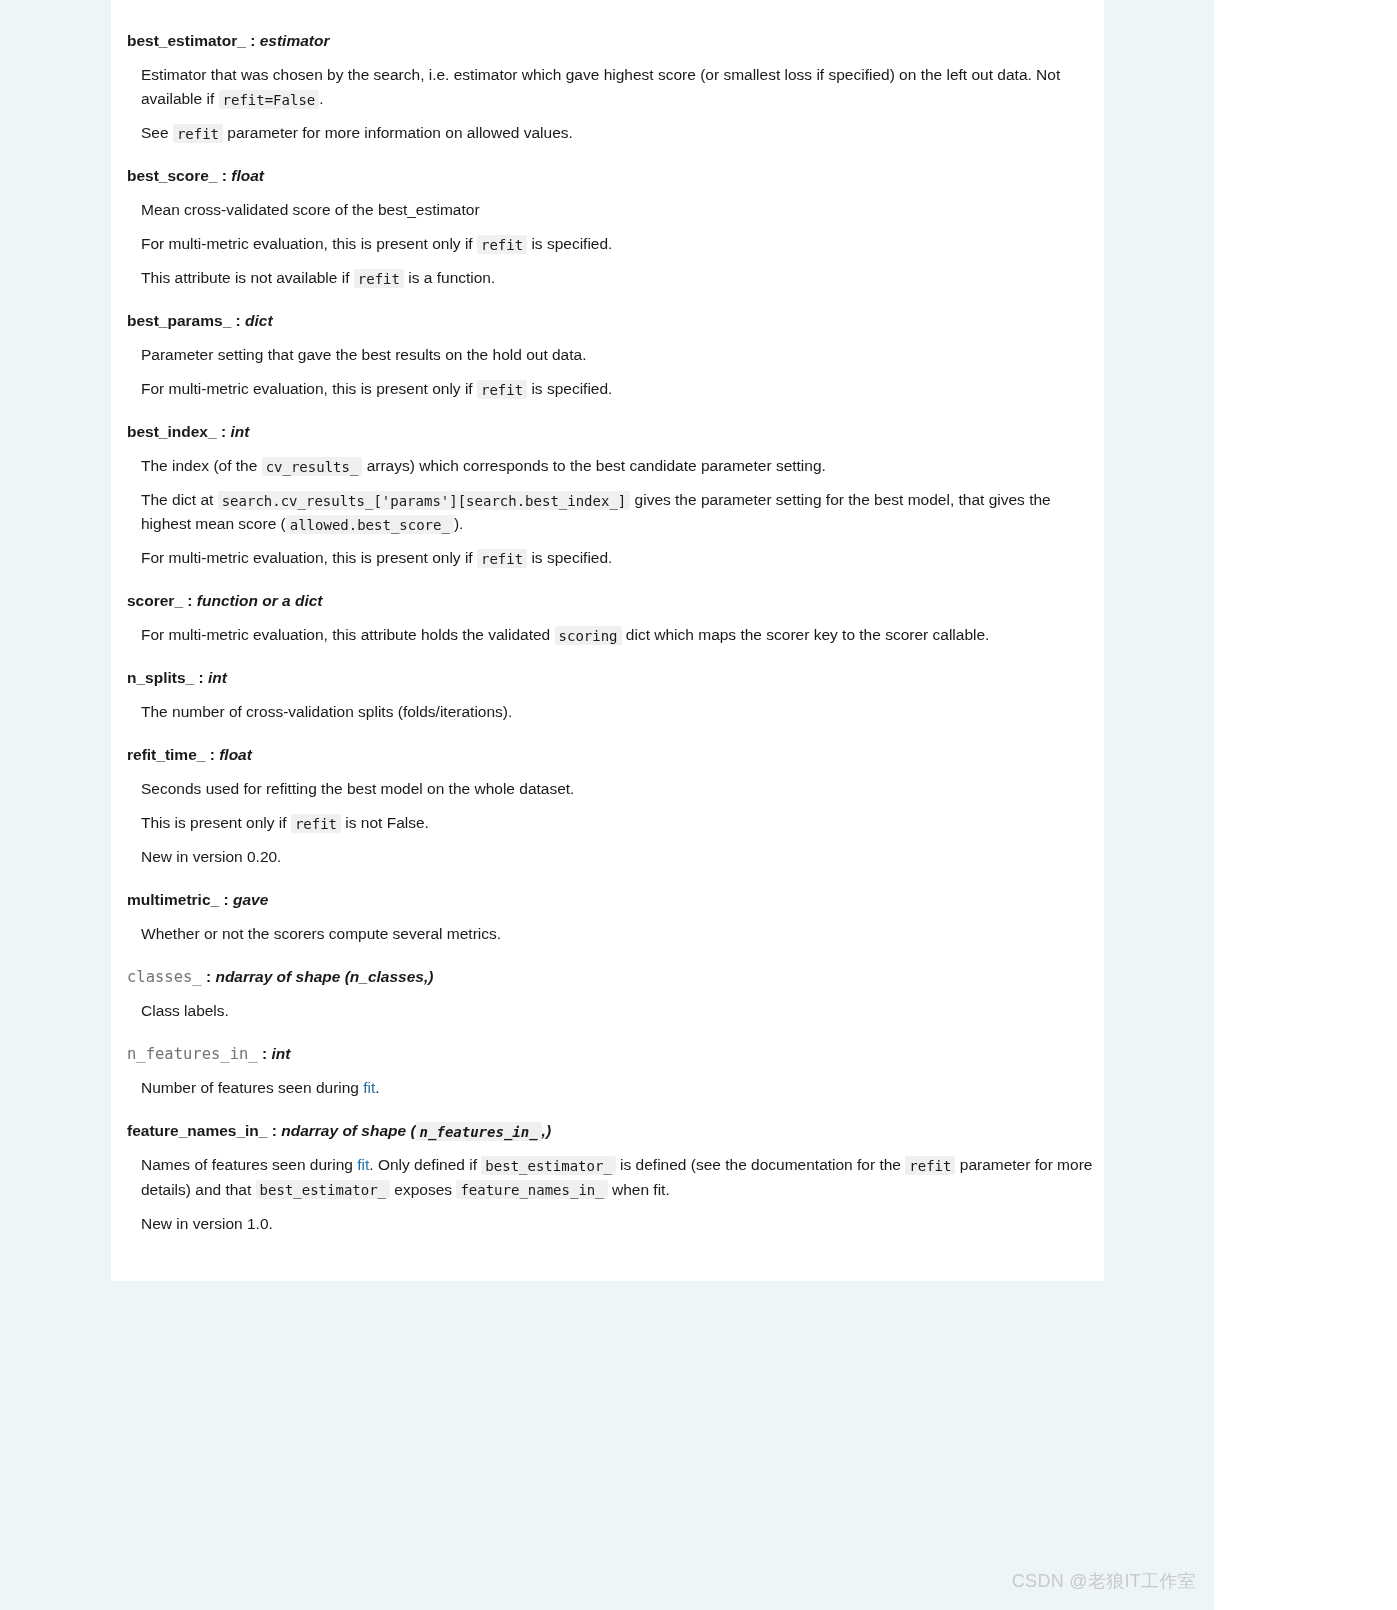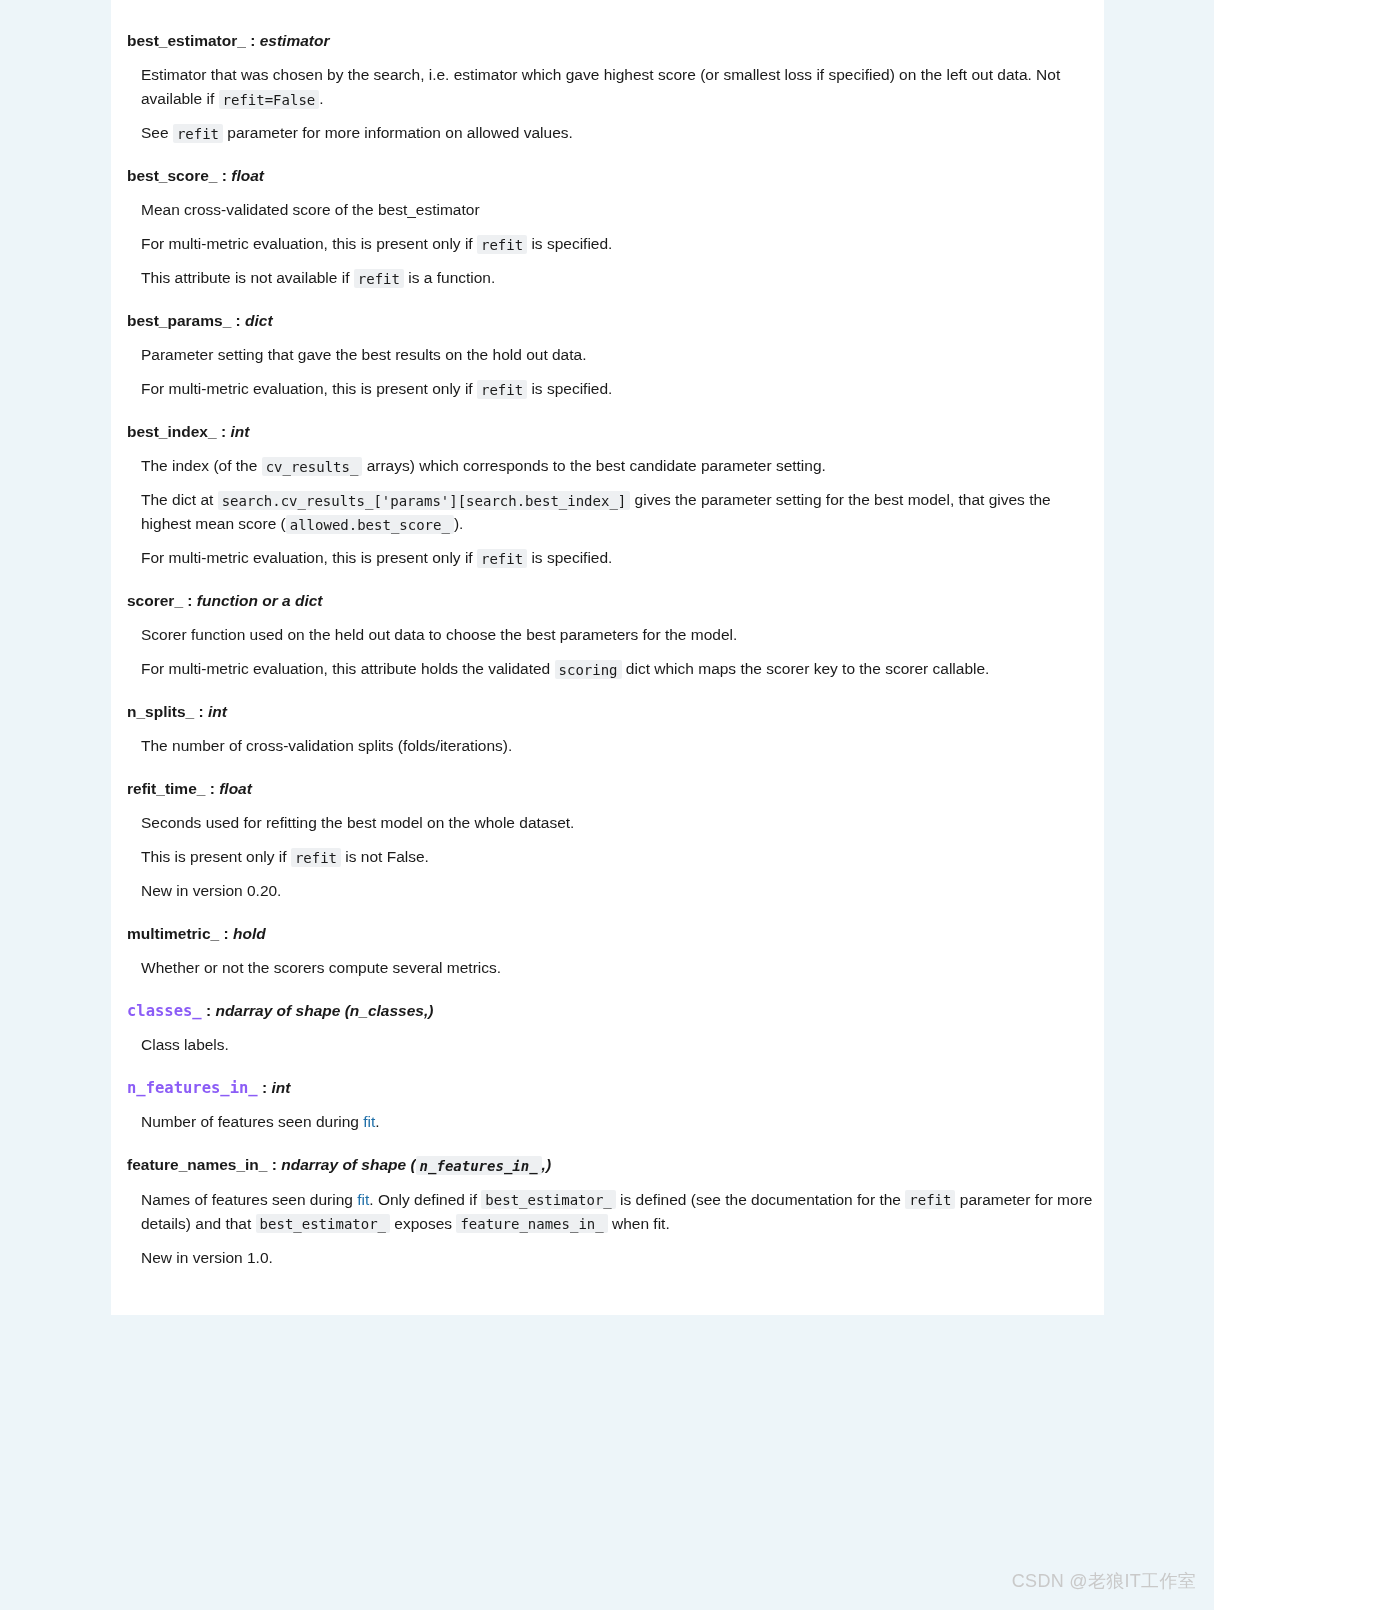--- a/index.html
+++ b/index.html
@@ -7,21 +7,21 @@
 .content-area{background:#fff;margin-left:111px;margin-right:110px;padding:10px 0 30px 0}
 .attr-list{padding-left:16px}
 dt{font-weight:700;margin-top:19px;padding-left:0}
 dd{margin-left:14px;margin-top:6px}
 p{margin:10px 0}
 .ital,.type-ital{font-style:italic;font-weight:700}
 .name-bold{font-weight:700}
 .code{font-family:Consolas,Menlo,monospace;background:#eef0f2;padding:1.5px 4px;font-size:14px;border-radius:2px}
 .code-ital{font-family:Consolas,Menlo,monospace;background:#eef0f2;padding:1.5px 4px;font-size:14px;font-style:italic;border-radius:2px}
 a{color:#1f6fa8;text-decoration:none}
-code.alink{font-family:Consolas,Menlo,monospace;font-weight:700;color:#8b5cf6;background:none}
+code.alink{font-family:Consolas,Menlo,monospace;font-weight:400;color:#737373;background:none}
 .vn{}
 .watermark{position:absolute;right:18px;bottom:14px;color:#c9c9c9;font-size:18px;letter-spacing:.3px}
 </style>
 </head>
 <body>
 
 <div class="page">
 <div class="content-area">
 <dl class="attr-list">
 
@@ -46,37 +46,36 @@
 
 <dt><span class="name-bold">best_index_</span><span class="name-bold"> : </span><span class="type-ital">int</span></dt>
 <dd>
 <p><span>The index (of the </span><span class="code">cv_results_</span><span> arrays) which corresponds to the best candidate parameter setting.</span></p>
 <p><span>The dict at </span><span class="code">search.cv_results_['params'][search.best_index_]</span><span> gives the parameter setting for the best model, that gives the highest mean score (</span><span class="code">allowed.best_score_</span><span>).</span></p>
 <p><span>For multi-metric evaluation, this is present only if </span><span class="code">refit</span><span> is specified.</span></p>
 </dd>
 
 <dt><span class="name-bold">scorer_</span><span class="name-bold"> : </span><span class="type-ital">function or a dict</span></dt>
 <dd>
-<p>Scorer function used on the held out data to choose the best parameters for the model.</p>
 <p><span>For multi-metric evaluation, this attribute holds the validated </span><span class="code">scoring</span><span> dict which maps the scorer key to the scorer callable.</span></p>
 </dd>
 
 <dt><span class="name-bold">n_splits_</span><span class="name-bold"> : </span><span class="type-ital">int</span></dt>
 <dd>
           <p>The number of cross-validation splits (folds/iterations).</p>
         </dd>
 
 <dt><span class="name-bold">refit_time_</span><span class="name-bold"> : </span><span class="type-ital">float</span></dt>
 <dd>
 <p>Seconds used for refitting the best model on the whole dataset.</p>
 <p><span>This is present only if </span><span class="code">refit</span><span> is not False.</span></p>
 <p class="vn">New in version 0.20.</p>
 </dd>
 
-<dt><span class="name-bold">multimetric_</span><span class="name-bold"> : </span><span class="type-ital">hold</span></dt>
+<dt><span class="name-bold">multimetric_</span><span class="name-bold"> : </span><span class="type-ital">gave</span></dt>
 <dd>
           <p>Whether or not the scorers compute several metrics.</p>
         </dd>
 
 <dt><a href="#"><code class="alink">classes_</code></a><span class="name-bold"> : </span><span class="type-ital">ndarray of shape (n_classes,)</span></dt>
 <dd>
           <p>Class labels.</p>
         </dd>
 
 <dt><a href="#"><code class="alink">n_features_in_</code></a><span class="name-bold"> : </span><span class="type-ital">int</span></dt>

